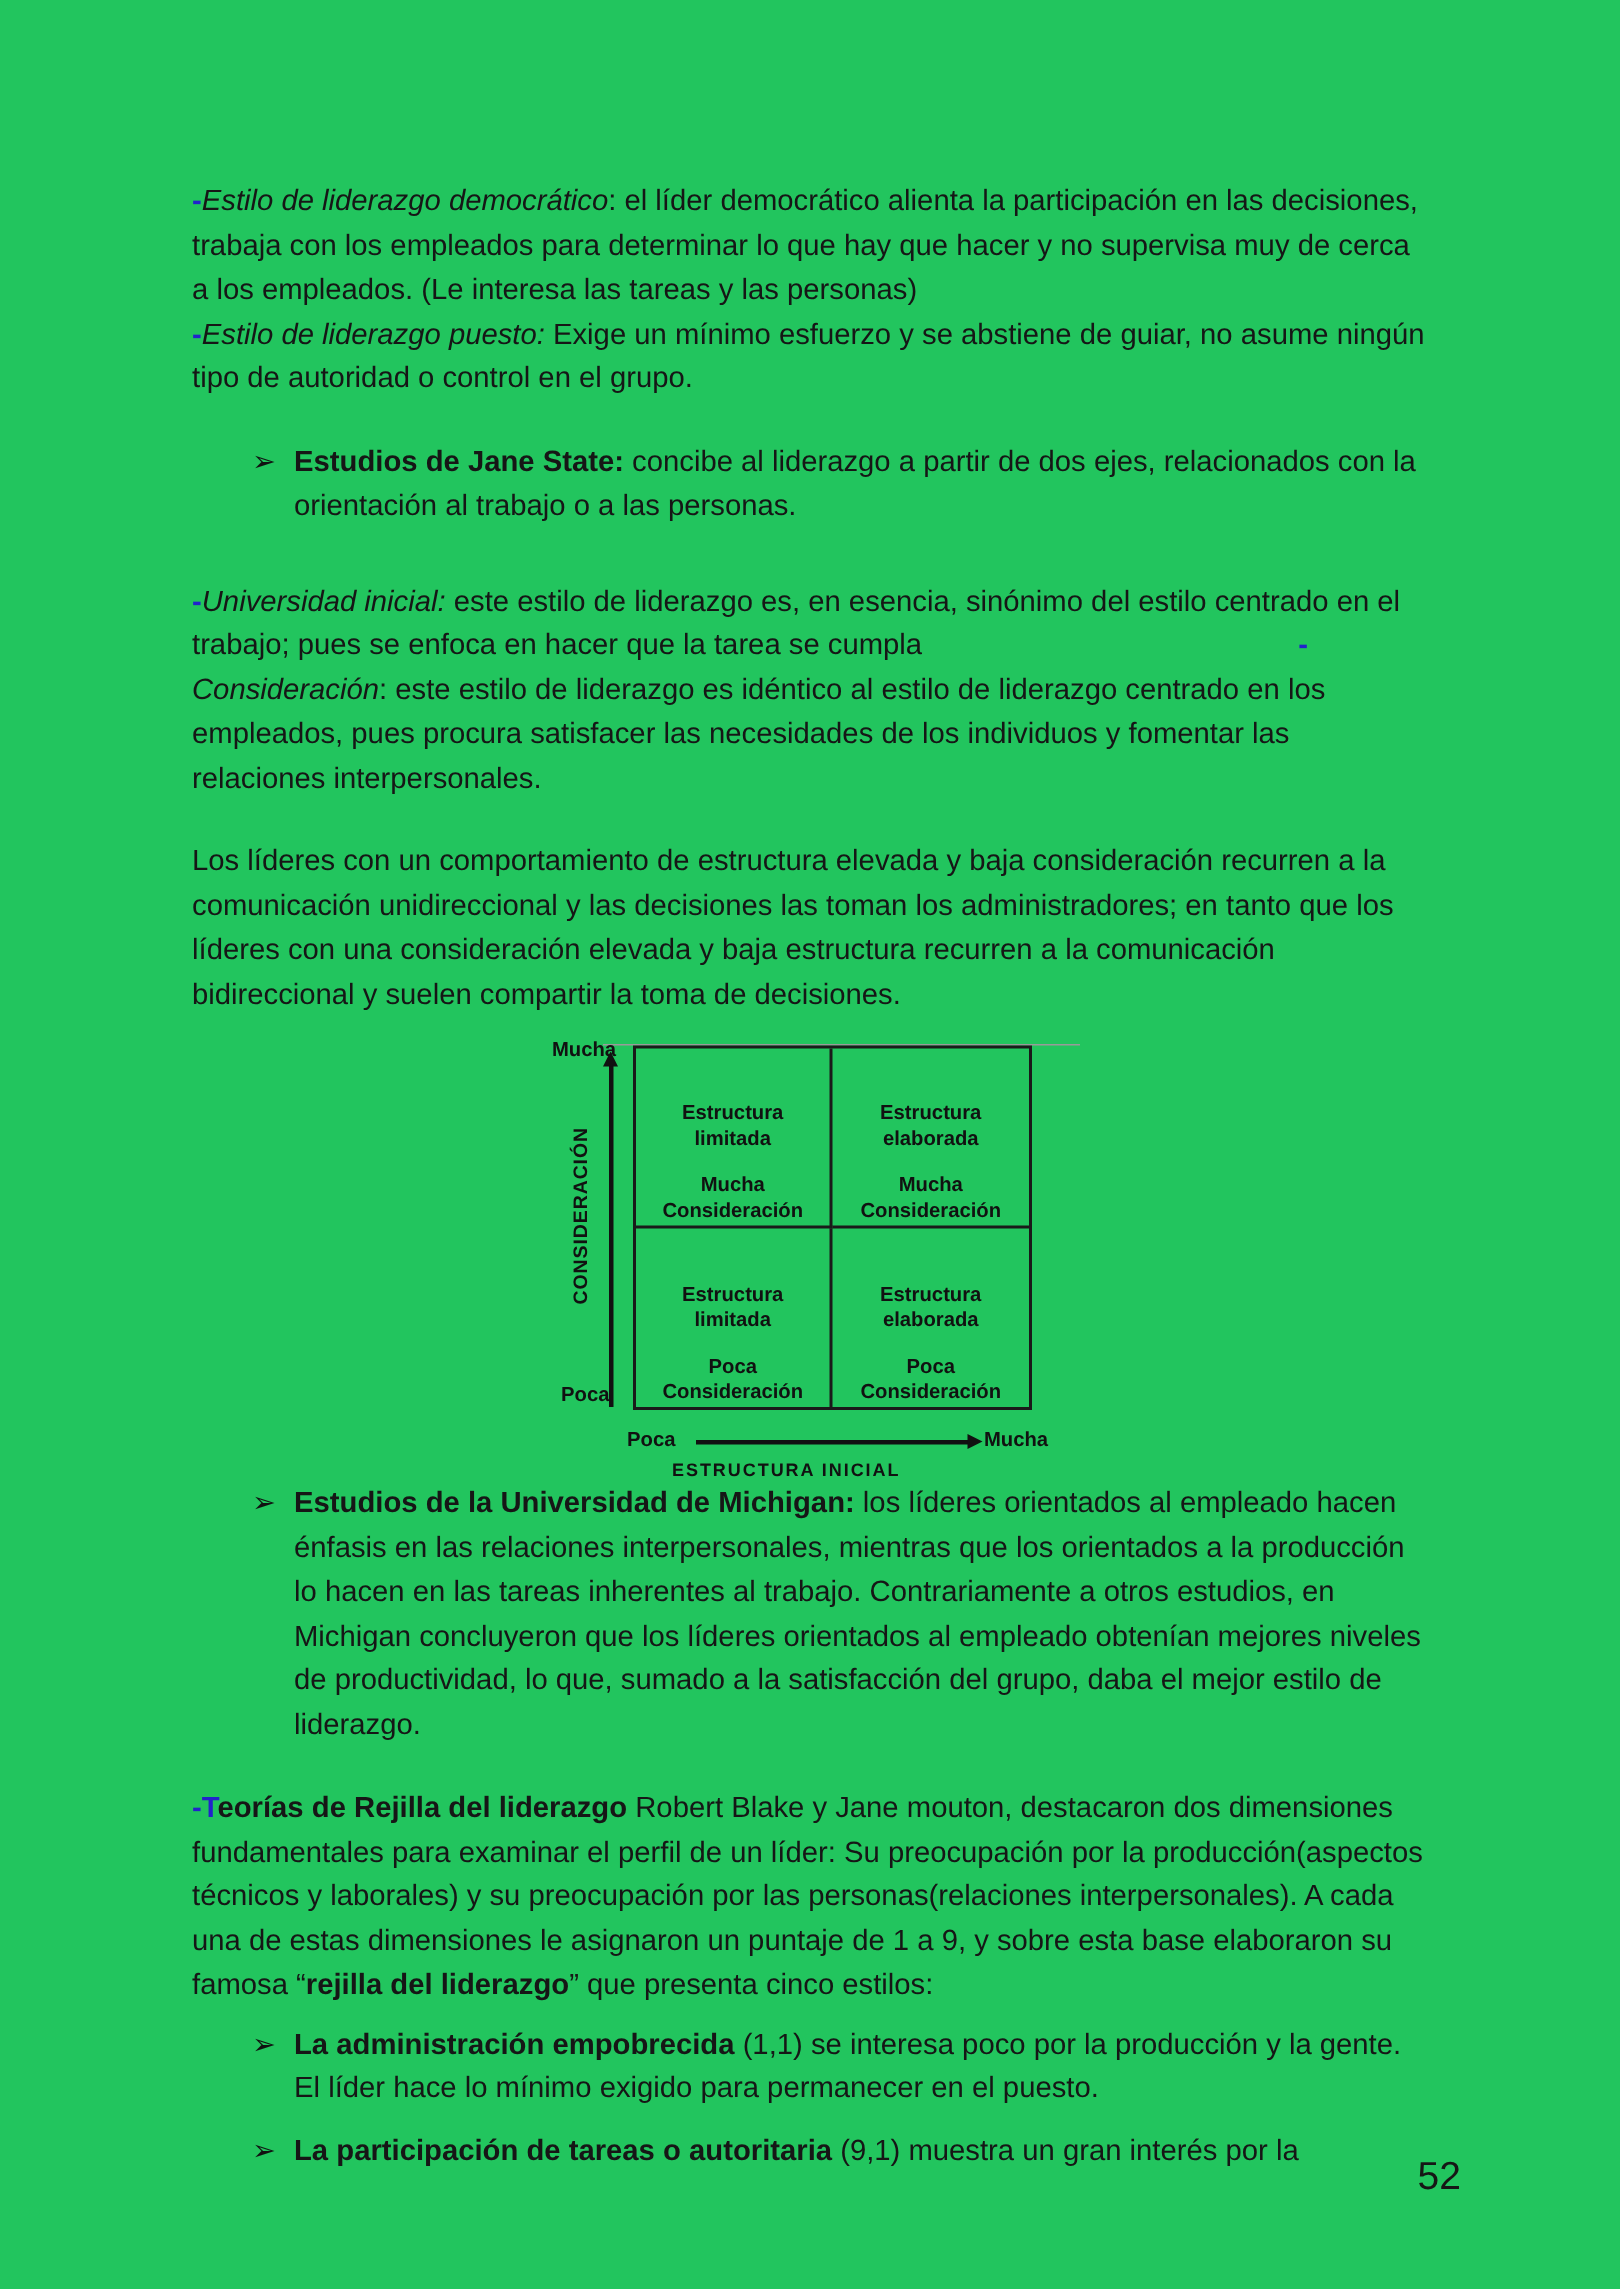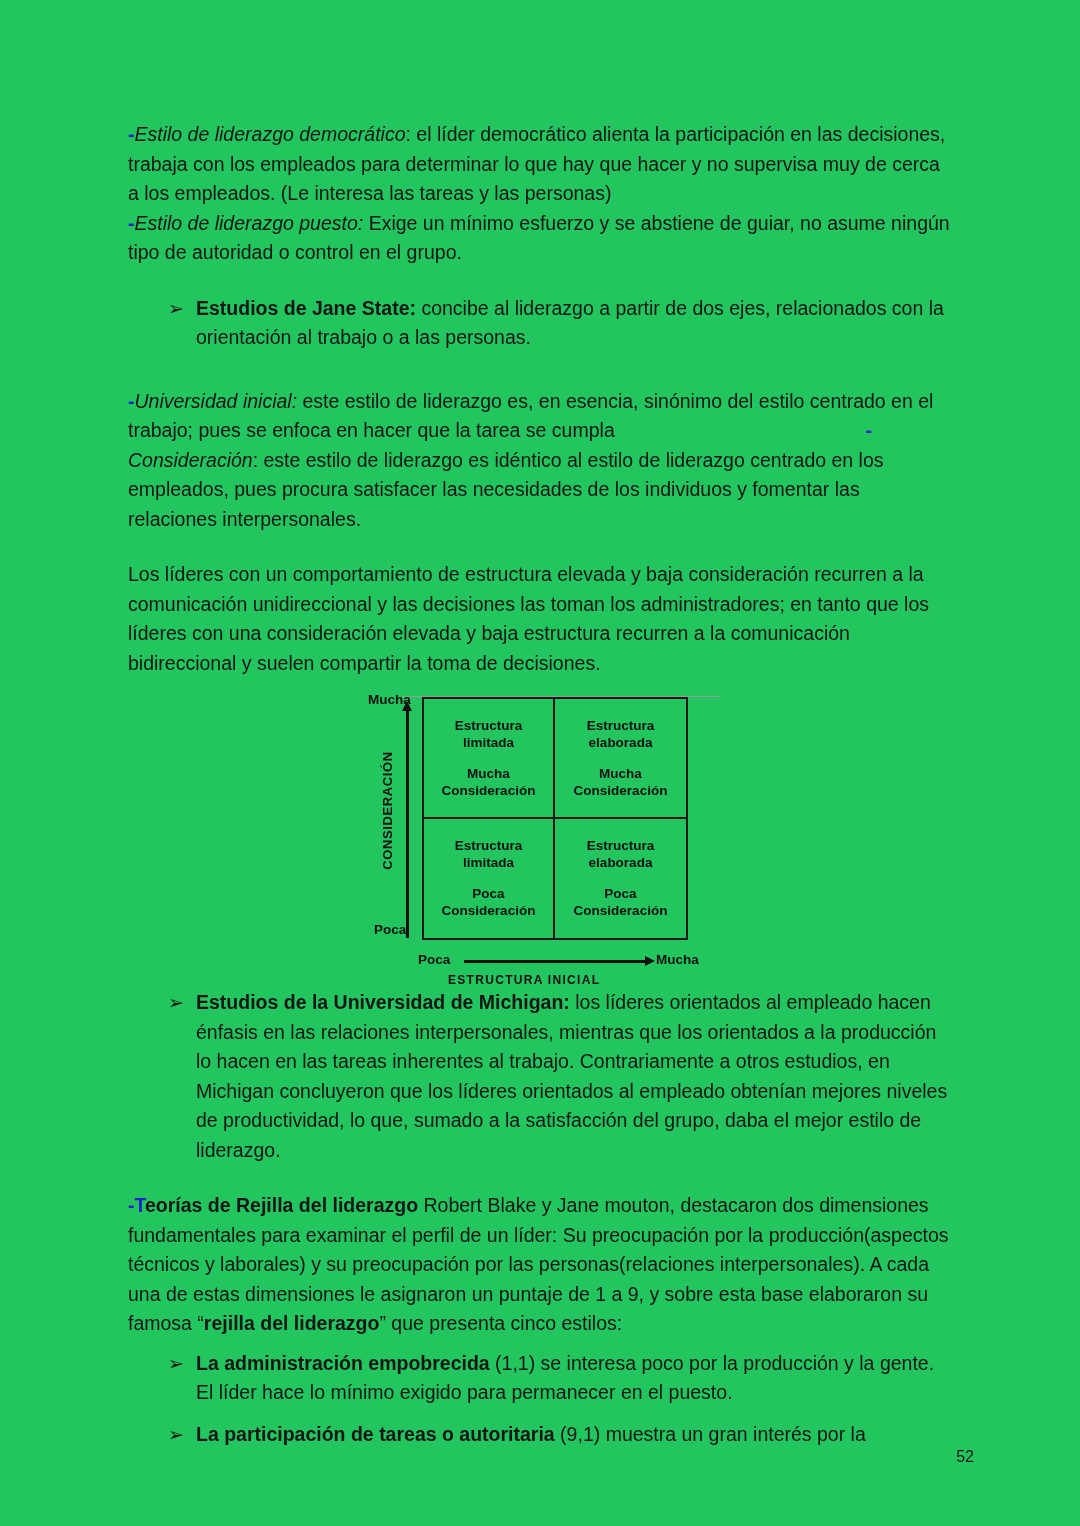--- a/index.html
+++ b/index.html
@@ -107,21 +107,21 @@
     box-sizing: border-box;
     display: grid;
     grid-template-columns: 1fr 1fr;
     grid-template-rows: 1fr 1fr;
   }
   .cell {
     box-sizing: border-box;
     display: flex;
     flex-direction: column;
     align-items: center;
-    justify-content: center;
+    justify-content: flex-end;
     text-align: center;
     font-size: 13.5px;
     font-weight: bold;
     line-height: 17px;
     color: #111;
     padding: 2px;
   }
   .cell .l2 { margin-top: 14px; }
   .cell.r1c1 { border-right: 2.5px solid #1a1a1a; border-bottom: 2.5px solid #1a1a1a; }
   .cell.r1c2 { border-bottom: 2.5px solid #1a1a1a; }
@@ -191,21 +191,21 @@
     font-weight: bold;
     letter-spacing: 1.3px;
     color: #111;
     white-space: nowrap;
   }
 
   .page-number {
     position: absolute;
     right: 106px;
     bottom: 60px;
-    font-size: 16px;
+    font-size: 26px;
     color: #161616;
   }
 </style>
 </head>
 <body>
 
 <div class="page">
   <div class="content">
 
     <p class="para">

